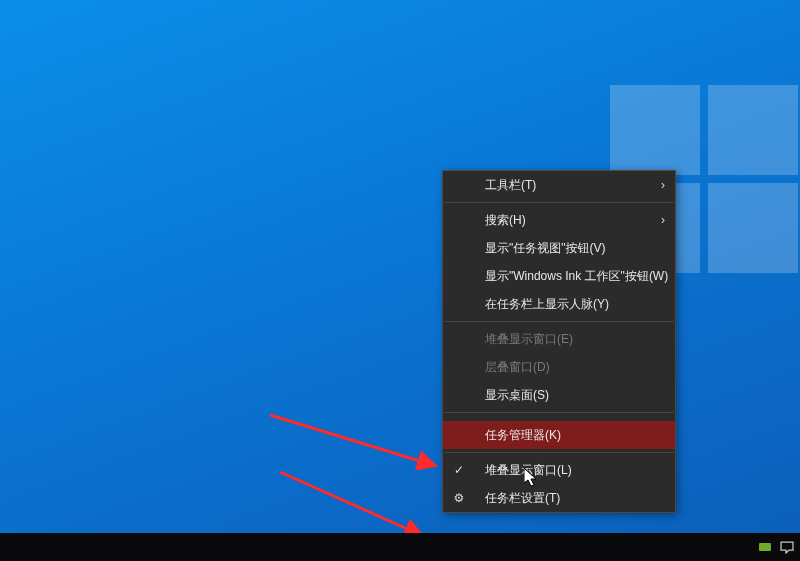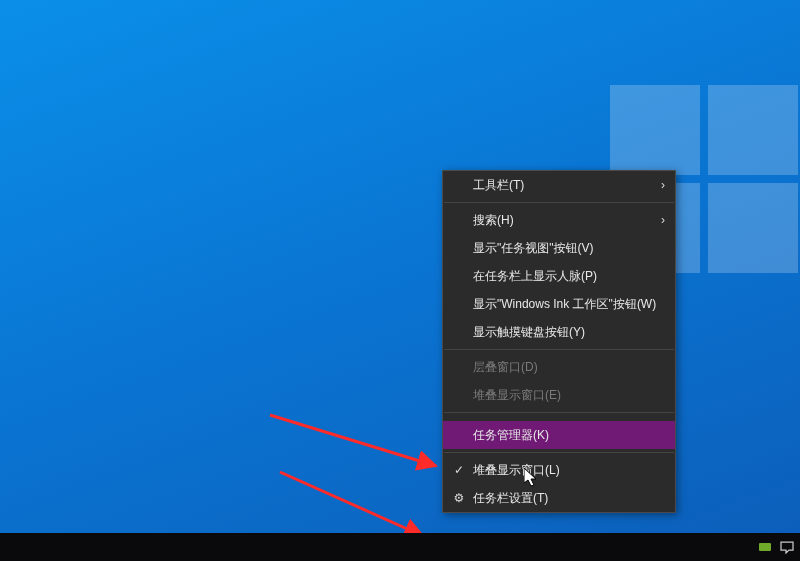--- a/index.html
+++ b/index.html
@@ -7,24 +7,24 @@
   
   .winlogo{position:absolute;left:610px;top:85px;display:grid;grid-template-columns:90px 90px;grid-template-rows:90px 90px;gap:8px;transform:scale(1);} 
   .winlogo div{background:rgba(255,255,255,0.22);} 
   
   .taskbar{position:absolute;left:0;bottom:0;width:100%;height:28px;background:#0a0a0c;display:flex;align-items:center;}
   .tray{position:absolute;right:6px;bottom:0;height:28px;display:flex;align-items:center;gap:8px;}
   .tray-item{display:flex;align-items:center;justify-content:center;color:#9aa;}
   .tray-item svg{display:block;}
   
   .ctx{position:absolute;left:442px;top:170px;width:232px;background:#2b2b2b;border:1px solid #4a4a4a;color:#e8e8e8;box-shadow:2px 2px 8px rgba(0,0,0,0.4);} 
-  .ctx-item{position:relative;height:28px;line-height:28px;padding:0 26px 0 30px;white-space:nowrap;overflow:hidden;}
+  .ctx-item{position:relative;height:28px;line-height:28px;padding:0 26px 0 42px;white-space:nowrap;overflow:hidden;}
   .ctx-item.sep{height:0;border-top:1px solid #444;margin:3px 1px;padding:0;}
   .ctx-item.disabled{color:#7a7a7a;}
-  .ctx-item.hover{background:#701a75;margin-top:8px;}
+  .ctx-item.hover{background:#7f1d1d;margin-top:8px;}
   .ctx-item .sub{position:absolute;right:10px;top:0;color:#d8d8d8;}
   .ctx-item .lead{position:absolute;left:8px;top:0;width:16px;text-align:center;color:#d8d8d8;}
   
   .arrow-svg{position:absolute;left:0;top:0;pointer-events:none;}
   
   .cursor{position:absolute;left:524px;top:468px;}
 </style>
 </head>
 <body>
 
@@ -44,34 +44,34 @@
     </div>
     <div class="ctx-item sep"></div>
     <div class="ctx-item">
       <span>搜索(H)</span>
       <span class="sub">›</span>
     </div>
     <div class="ctx-item">
       <span>显示"任务视图"按钮(V)</span>
     </div>
     <div class="ctx-item">
-      <span>在任务栏上显示人脉(P)</span>
-    </div>
-    <div class="ctx-item">
       <span>显示"Windows Ink 工作区"按钮(W)</span>
     </div>
     <div class="ctx-item">
-      <span>显示触摸键盘按钮(Y)</span>
+      <span>在任务栏上显示人脉(Y)</span>
     </div>
     <div class="ctx-item sep"></div>
     <div class="ctx-item disabled">
+      <span>堆叠显示窗口(E)</span>
+    </div>
+    <div class="ctx-item disabled">
       <span>层叠窗口(D)</span>
     </div>
-    <div class="ctx-item disabled">
-      <span>堆叠显示窗口(E)</span>
+    <div class="ctx-item">
+      <span>显示桌面(S)</span>
     </div>
     <div class="ctx-item sep"></div>
     <div class="ctx-item hover">
       <span>任务管理器(K)</span>
     </div>
     <div class="ctx-item sep"></div>
     <div class="ctx-item">
       <span class="lead">✓</span>
       <span>堆叠显示窗口(L)</span>
     </div>

